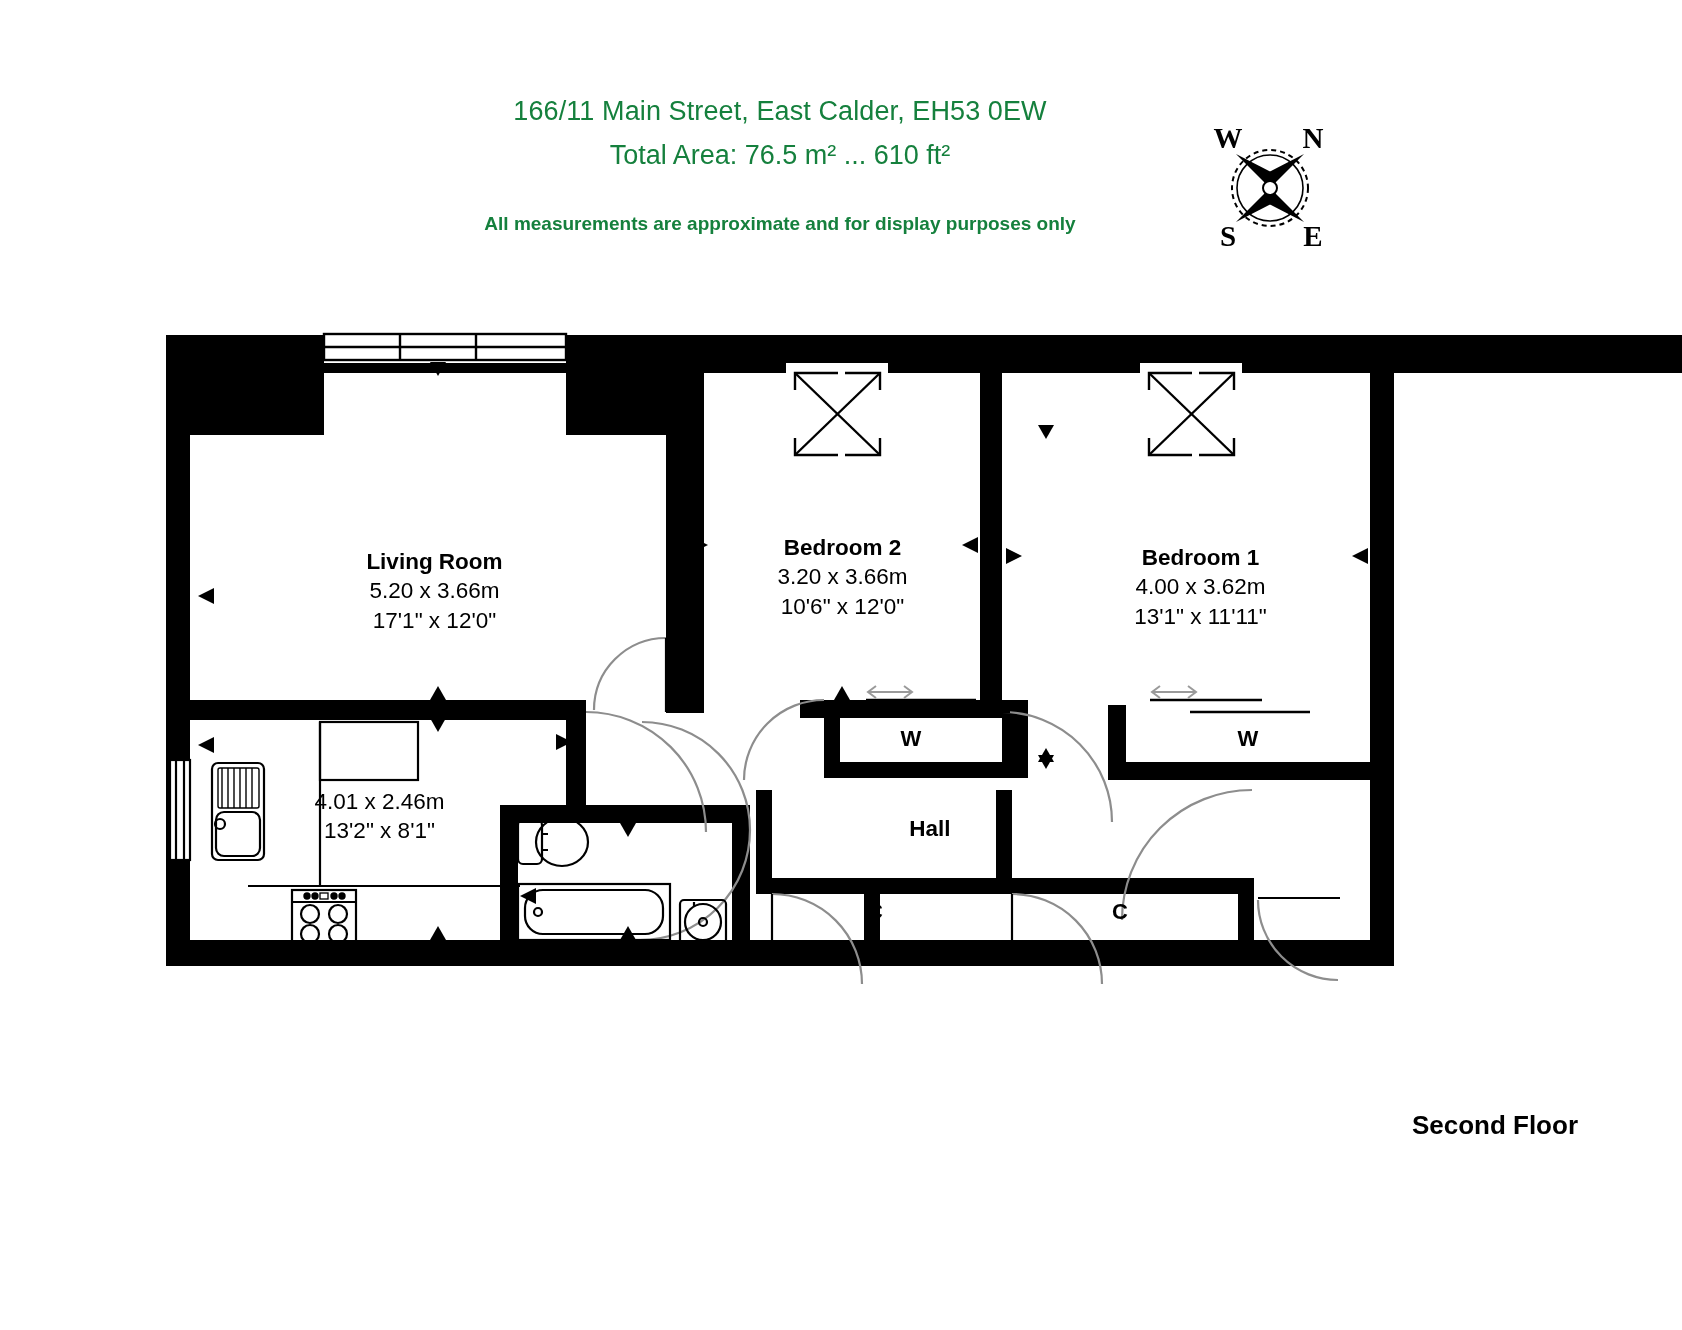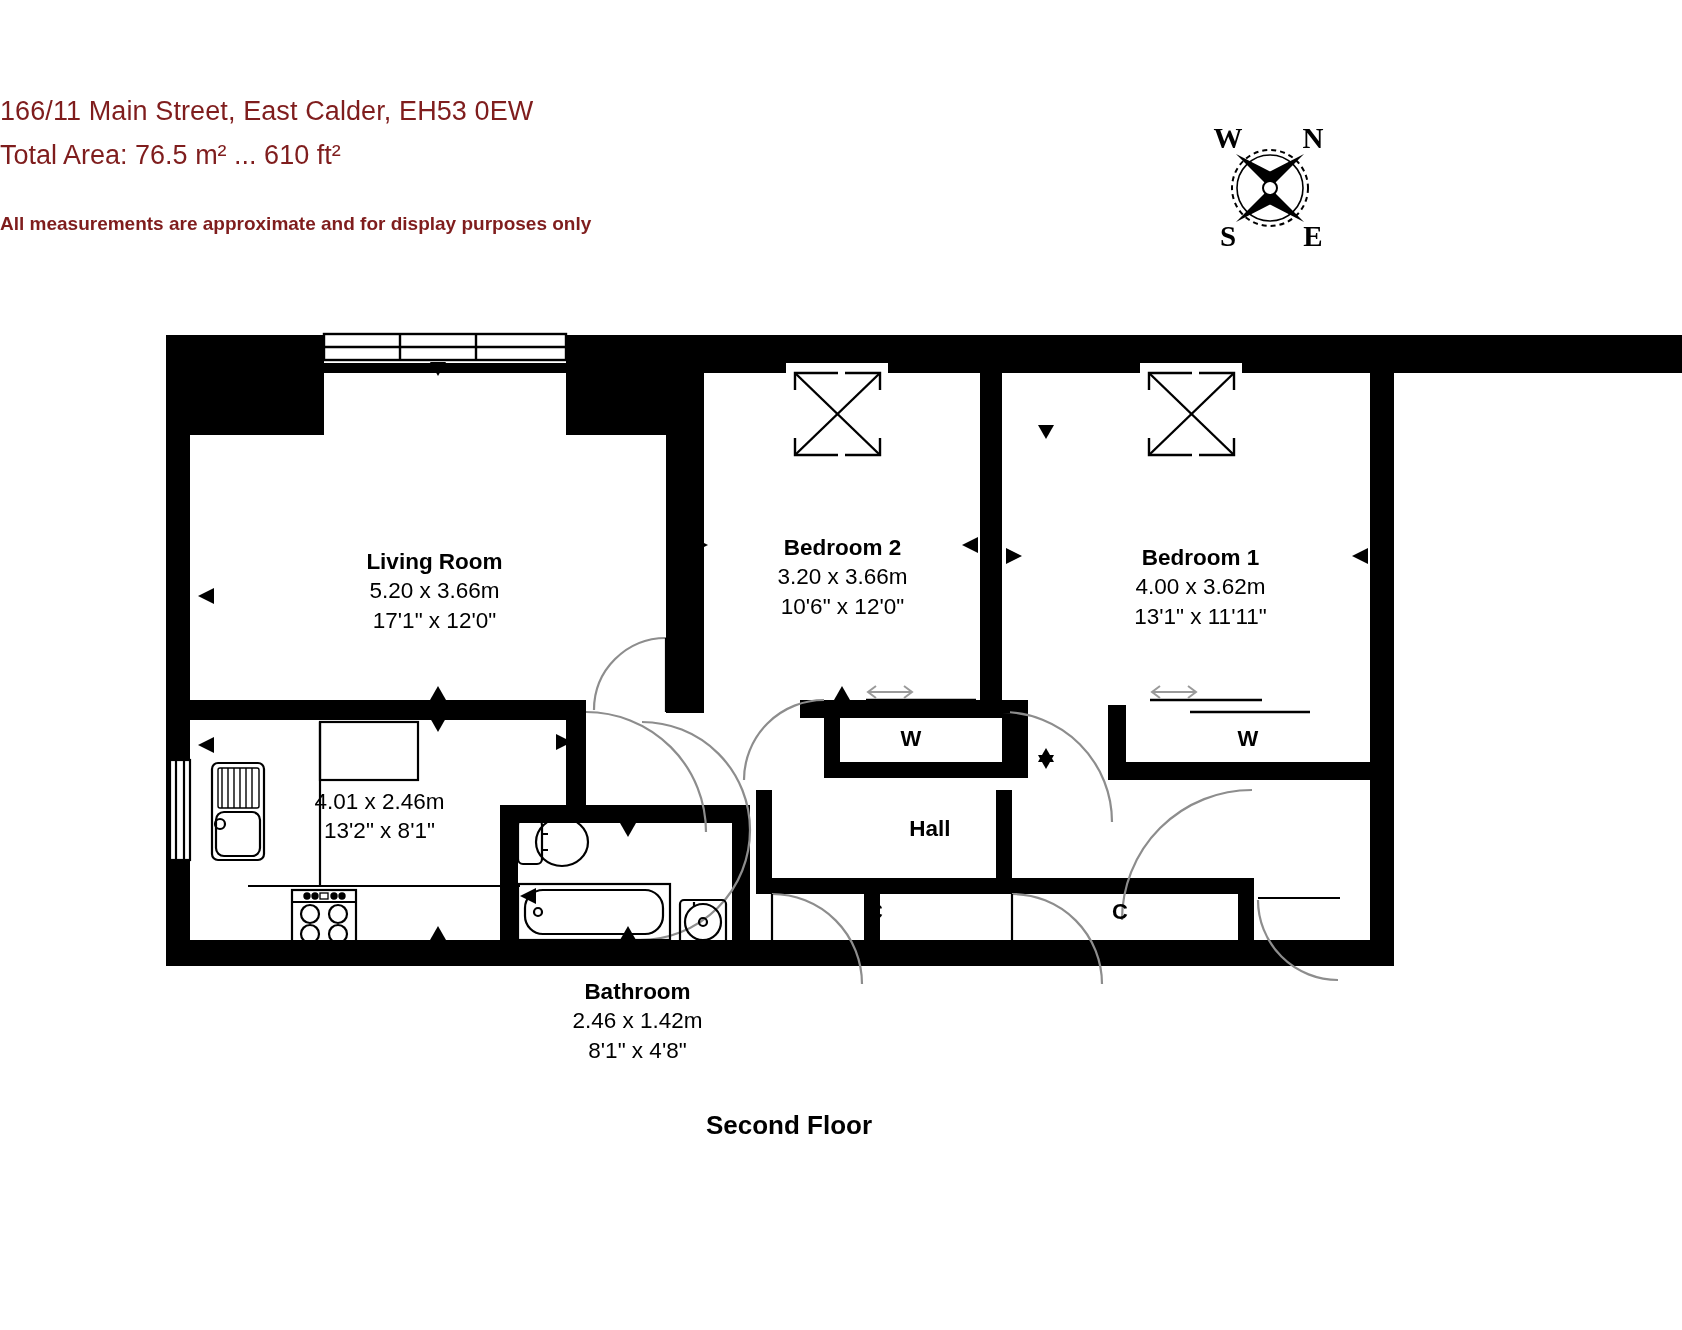--- a/index.html
+++ b/index.html
@@ -1,36 +1,36 @@
 <!DOCTYPE html>
 <html><head>
 <meta charset="utf-8">
 <style>
   html,body{margin:0;padding:0;background:#ffffff;}
   body{width:1682px;height:1330px;position:relative;font-family:"Liberation Sans",sans-serif;color:#000;overflow:hidden;}
   #root{position:absolute;left:0;top:0;width:1682px;height:1330px;}
 
-  .hdr{position:absolute;left:0;width:1560px;text-align:left;color:#7f1d1d;}
+  .hdr{position:absolute;left:0;width:1560px;text-align:center;color:#15803d;}
   .hdr-addr{top:96px;font-size:27px;font-weight:400;letter-spacing:.1px;}
   .hdr-area{top:140px;font-size:27px;font-weight:400;}
   .hdr-note{top:213px;font-size:19px;font-weight:700;}
 
   .compass{position:absolute;left:1203px;top:122px;width:135px;height:132px;}
   .compass svg{display:block;}
 
   .plan{position:absolute;left:0;top:0;width:1682px;height:1330px;}
   .plan svg{display:block;}
 
   .lbl{position:absolute;text-align:center;color:#000;line-height:1.30;}
   .lbl .nm{font-size:22.5px;font-weight:bold;white-space:nowrap;}
   .lbl .dm{font-size:22.5px;font-weight:400;white-space:nowrap;}
 
   .tag{position:absolute;font-size:22px;font-weight:bold;text-align:center;}
 
-  .floorcap{position:absolute;left:0;top:1110px;width:1578px;text-align:center;font-size:26px;font-weight:bold;}
+  .floorcap{position:absolute;left:0;top:1110px;width:1578px;text-align:right;font-size:26px;font-weight:bold;}
 </style>
 </head>
 <body>
 
 <div id="root">
 
   <div class="hdr hdr-addr">166/11 Main Street, East Calder, EH53 0EW</div>
   <div class="hdr hdr-area">Total Area: 76.5 m² ... 610 ft²</div>
   <div class="hdr hdr-note">All measurements are approximate and for display purposes only</div>
 
@@ -300,25 +300,20 @@
     <div class="nm">Bedroom 1</div>
     <div class="dm">4.00 x 3.62m</div>
     <div class="dm">13'1" x 11'11"</div>
   </div>
 
   <div class="lbl" style="left:222px;top:787px;width:315px;">
     <div class="dm">4.01 x 2.46m</div>
     <div class="dm">13'2" x 8'1"</div>
   </div>
 
-  <div class="lbl" style="left:480px;top:977px;width:315px;">
-    <div class="nm">Bathroom</div>
-    <div class="dm">2.46 x 1.42m</div>
-    <div class="dm">8'1" x 4'8"</div>
-  </div>
 
   <div class="lbl" style="left:854px;top:814px;width:152px;text-align:center;">
     <div class="nm">Hall</div>
   </div>
 
   <div class="tag" style="left:866px;top:726px;width:90px;">W</div>
   <div class="tag" style="left:1203px;top:726px;width:90px;">W</div>
   <div class="tag" style="left:830px;top:899px;width:90px;">C</div>
   <div class="tag" style="left:1075px;top:899px;width:90px;">C</div>
 

